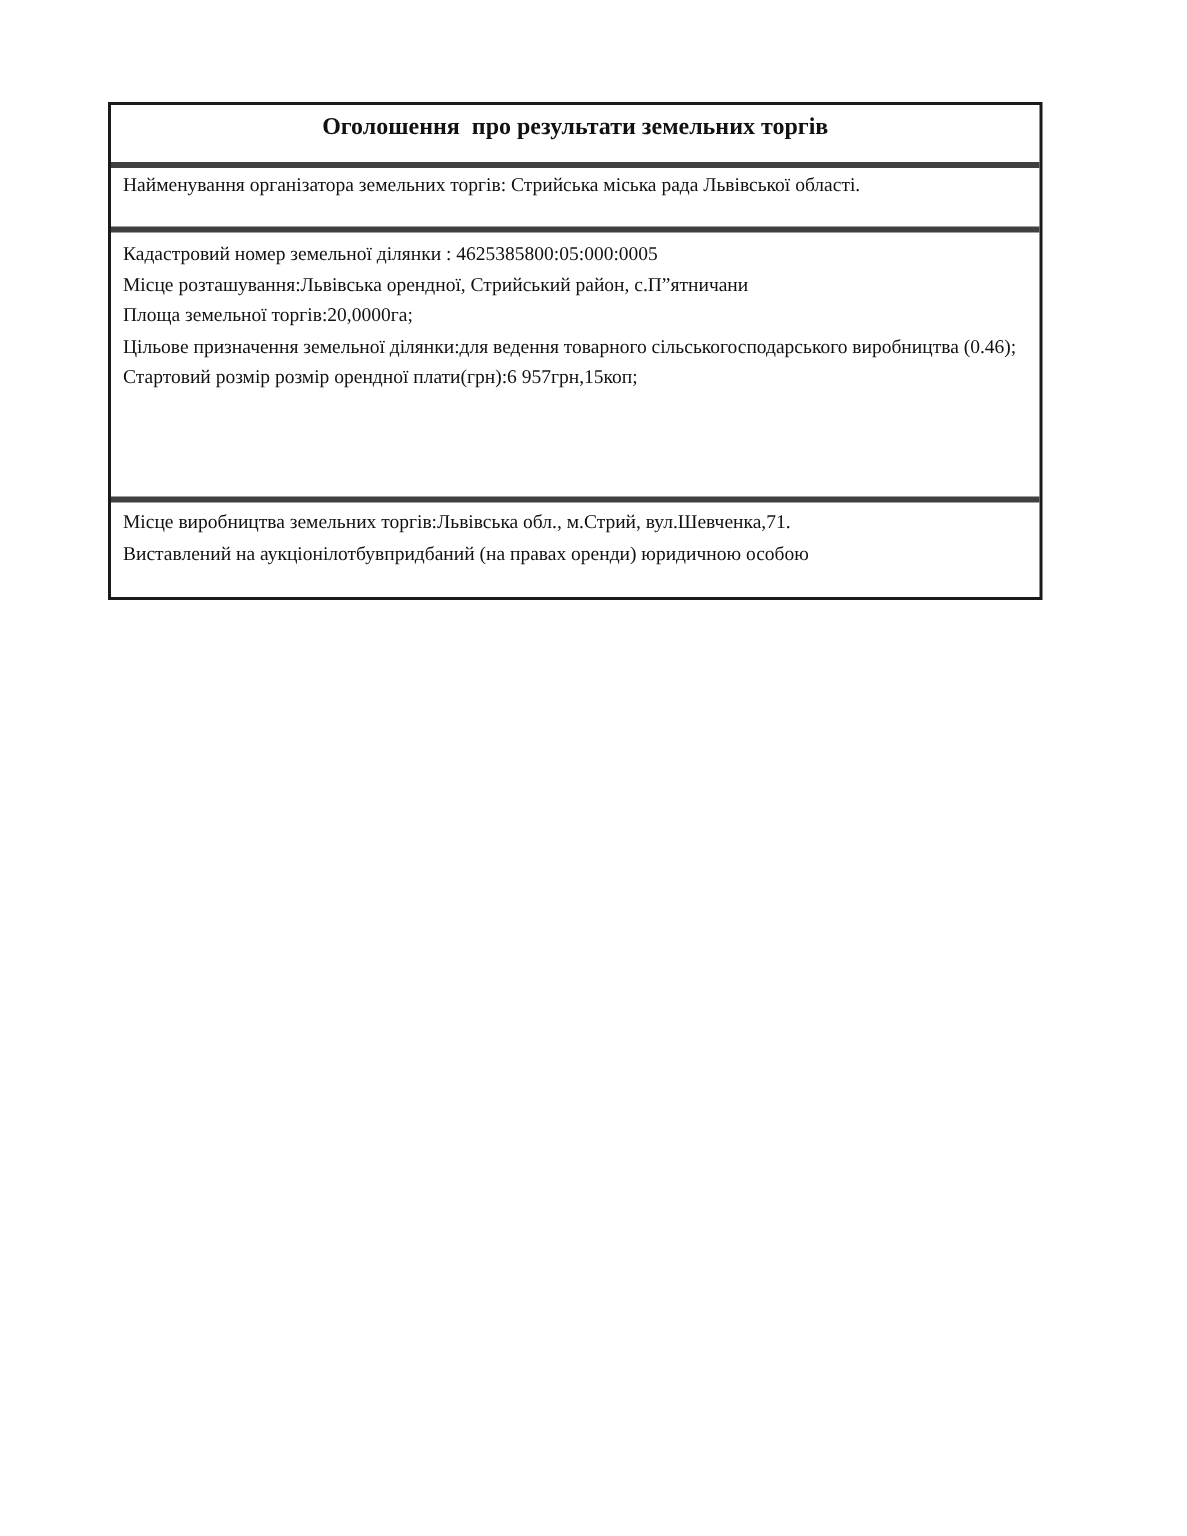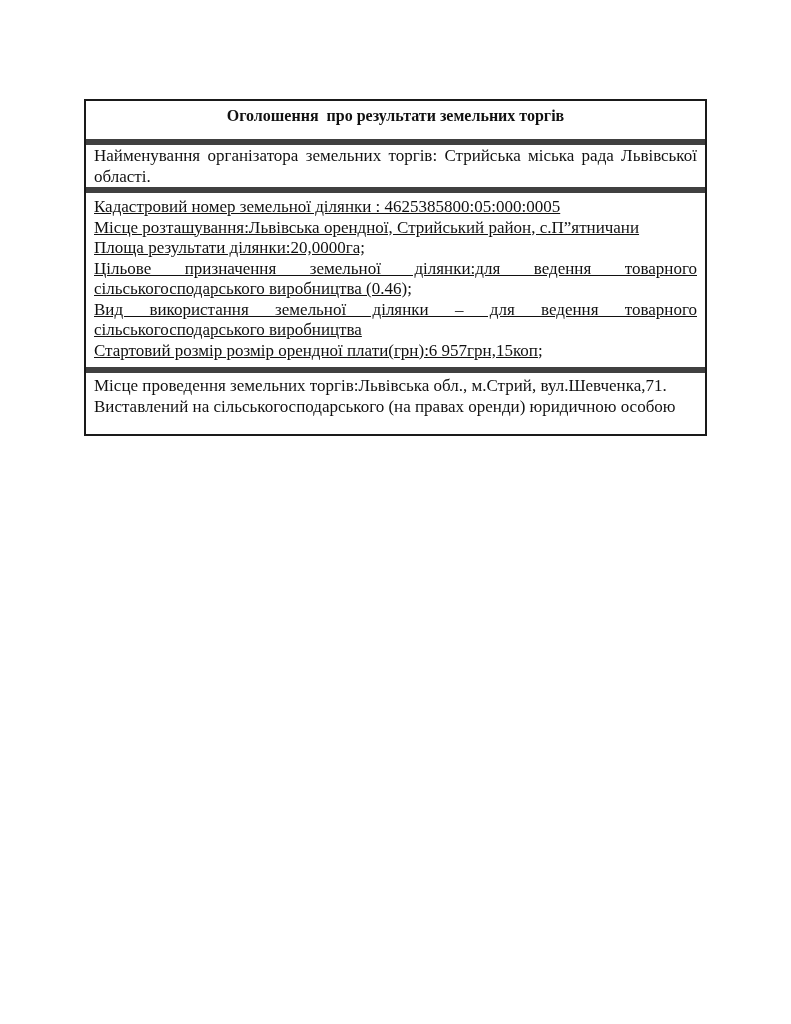--- a/index.html
+++ b/index.html
@@ -15,50 +15,49 @@
 
   .page {
     position: relative;
     width: 791px;
     height: 1024px;
     background: #ffffff;
   }
 
   .announcement-table {
     position: absolute;
-    left: 84px;
+    left: 72px;
     top: 68px;
     width: 623px;
     border: 2px solid #1a1a1a;
     background: #ffffff;
-    margin-top: 31px;
   }
 
   .row {
-    border-top: 6px solid #404040;
+    border-top: 4px solid #404040;
     padding: 2px 8px 0 8px;
-    font-size: 17px;
+    font-size: 13px;
     line-height: 20.5px;
     text-align: justify;
   }
 
   .row-title {
     border-top: none;
     min-height: 38px;
     padding-top: 5px;
     text-align: center;
     font-weight: bold;
     font-size: 16px;
     line-height: 20px;
     white-space: pre-wrap;
   }
 
   .row-organizer { min-height: 43px; padding-top: 1px; }
 
-  .row-parcel { min-height: 180px; padding-top: 4px; text-decoration: underline; }
+  .row-parcel { min-height: 180px; padding-top: 4px; }
 
   .row-auction { min-height: 67px; padding-top: 3px; }
 
   .row p { margin: 0; }
 </style>
 </head>
 <body>
 
 <div class="page">
 
@@ -66,26 +65,25 @@
 
     <div class="row row-title">Оголошення  про результати земельних торгів</div>
 
     <div class="row row-organizer">
       <p>Найменування організатора земельних торгів: Стрийська міська рада Львівської області.</p>
     </div>
 
     <div class="row row-parcel">
       <p>Кадастровий номер земельної ділянки : 4625385800:05:000:0005</p>
       <p>Місце розташування:Львівська орендної, Стрийський район, с.П”ятничани</p>
-      <p>Площа результати ділянки:20,0000га;</p>
+      <p>Площа земельної торгів:20,0000га;</p>
       <p>Цільове призначення земельної ділянки:для ведення товарного сільськогосподарського виробництва (0.46);</p>
-      <p>Вид використання земельної ділянки – для ведення товарного сільськогосподарського виробництва</p>
       <p>Стартовий розмір розмір орендної плати(грн):6 957грн,15коп;</p>
     </div>
 
     <div class="row row-auction">
-      <p>Місце проведення земельних торгів:Львівська обл., м.Стрий, вул.Шевченка,71.</p>
-      <p>Виставлений на сільськогосподарського (на правах оренди) юридичною особою</p>
+      <p>Місце виробництва земельних торгів:Львівська обл., м.Стрий, вул.Шевченка,71.</p>
+      <p>Виставлений на аукціонілотбувпридбаний (на правах оренди) юридичною особою</p>
     </div>
 
   </div>
 
 </div>
 
 </body></html>

